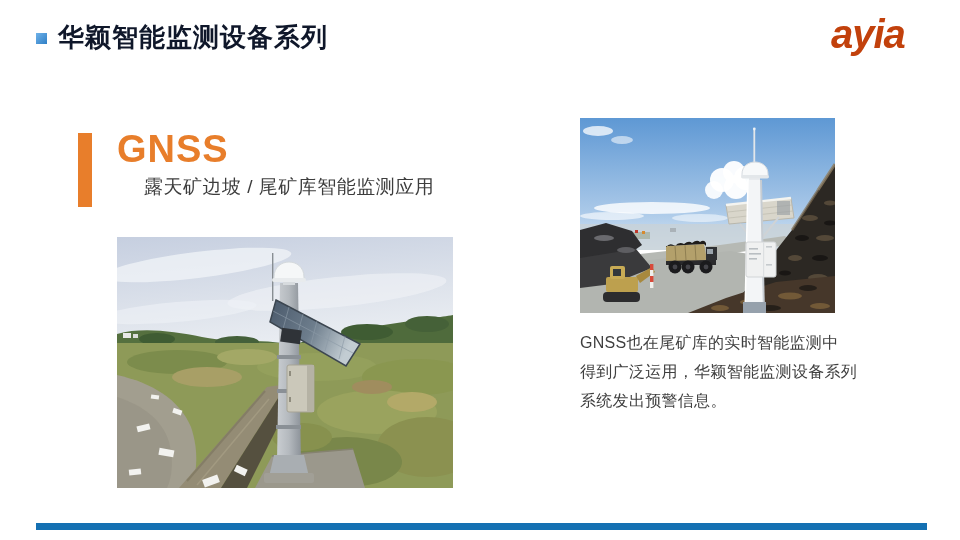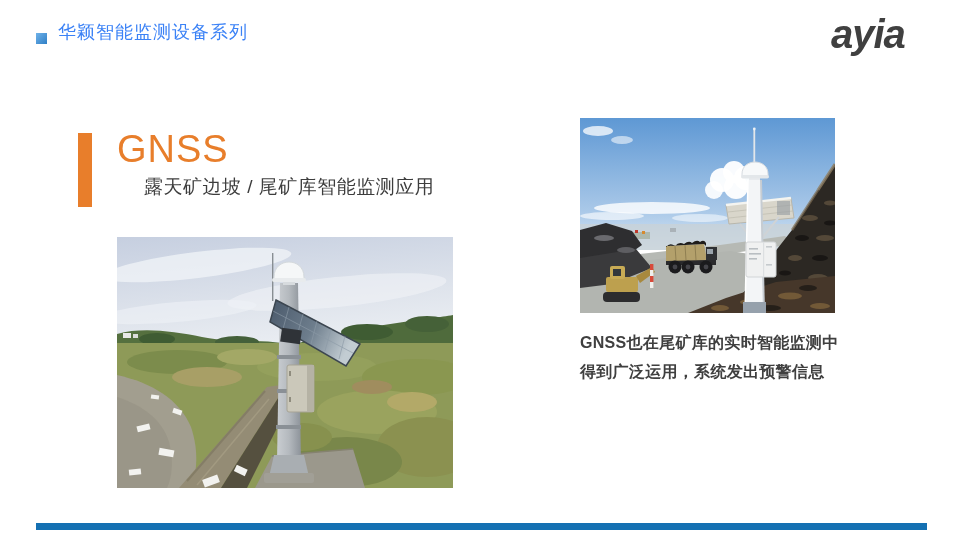--- a/index.html
+++ b/index.html
@@ -3,37 +3,37 @@
 <meta charset="utf-8">
 <style>
   html,body{margin:0;padding:0;background:#888;}
   .slide{
     position:relative;width:960px;height:540px;background:#ffffff;
     font-family:"Liberation Sans","DejaVu Sans",sans-serif;overflow:hidden;
   }
   
   .hdr-bullet{position:absolute;left:36px;top:33px;width:11px;height:11px;
     background:linear-gradient(135deg,#6fb2e9,#2f7fc6);}
-  .hdr-title{position:absolute;left:58px;top:20px;font-size:18px;font-weight:400;
-    color:#3b82f6;letter-spacing:1px;white-space:nowrap;}
+  .hdr-title{position:absolute;left:58px;top:20px;font-size:26px;font-weight:700;
+    color:#0f172a;letter-spacing:1px;white-space:nowrap;}
   .logo{position:absolute;left:831px;top:12px;font-size:40px;font-weight:800;
-    font-style:italic;color:#404040;letter-spacing:-1px;}
+    font-style:italic;color:#c2410c;letter-spacing:-1px;}
   
   .accent-bar{position:absolute;left:78px;top:133px;width:14px;height:74px;background:#e87e2b;}
-  .sec-title{position:absolute;left:117px;top:130px;font-size:38px;font-weight:400;
+  .sec-title{position:absolute;left:117px;top:130px;font-size:38px;font-weight:700;
     color:#e87e2b;letter-spacing:1px;line-height:1;}
   .sec-sub{position:absolute;left:118px;top:174px;font-size:19px;color:#3d3d3d;
     letter-spacing:.5px;white-space:nowrap;margin-left:26px;}
   
   .photo-left{position:absolute;left:117px;top:237px;width:336px;height:251px;}
   .photo-right{position:absolute;left:580px;top:118px;width:255px;height:195px;}
   .photo-left svg,.photo-right svg{display:block;width:100%;height:100%;}
   
   .para{position:absolute;left:580px;top:328px;width:290px;font-size:16px;color:#3f3f3f;}
-  .para .line{display:block;height:29px;line-height:29px;white-space:nowrap;letter-spacing:.3px;font-weight:bold;}
+  .para .line{display:block;height:29px;line-height:29px;white-space:nowrap;letter-spacing:.3px;}
   
   .footer-bar{position:absolute;left:36px;top:523px;width:891px;height:7px;background:#1470b2;}
 </style>
 </head>
 <body>
 
 <div class="slide">
 
   <div class="hdr-bullet"></div>
   <div class="hdr-title">华颖智能监测设备系列</div>
@@ -266,18 +266,19 @@
         <rect x="169" y="140" width="8" height="1.6" fill="#b9bec2"></rect>
         <rect x="186" y="128" width="6" height="1.6" fill="#c6cacd"></rect>
         <rect x="186" y="146" width="6" height="1.6" fill="#c6cacd"></rect>
         <rect x="183" y="124" width="1.2" height="35" fill="#dcdfe1"></rect>
       </g>
     </svg>
   </figure>
 
   <div class="para">
     <span class="line">GNSS也在尾矿库的实时智能监测中</span>
-    <span class="line">得到广泛运用，系统发出预警信息</span>
+    <span class="line">得到广泛运用，华颖智能监测设备系列</span>
+    <span class="line">系统发出预警信息。</span>
   </div>
 
   <div class="footer-bar"></div>
 
 </div>
 
 </body></html>

